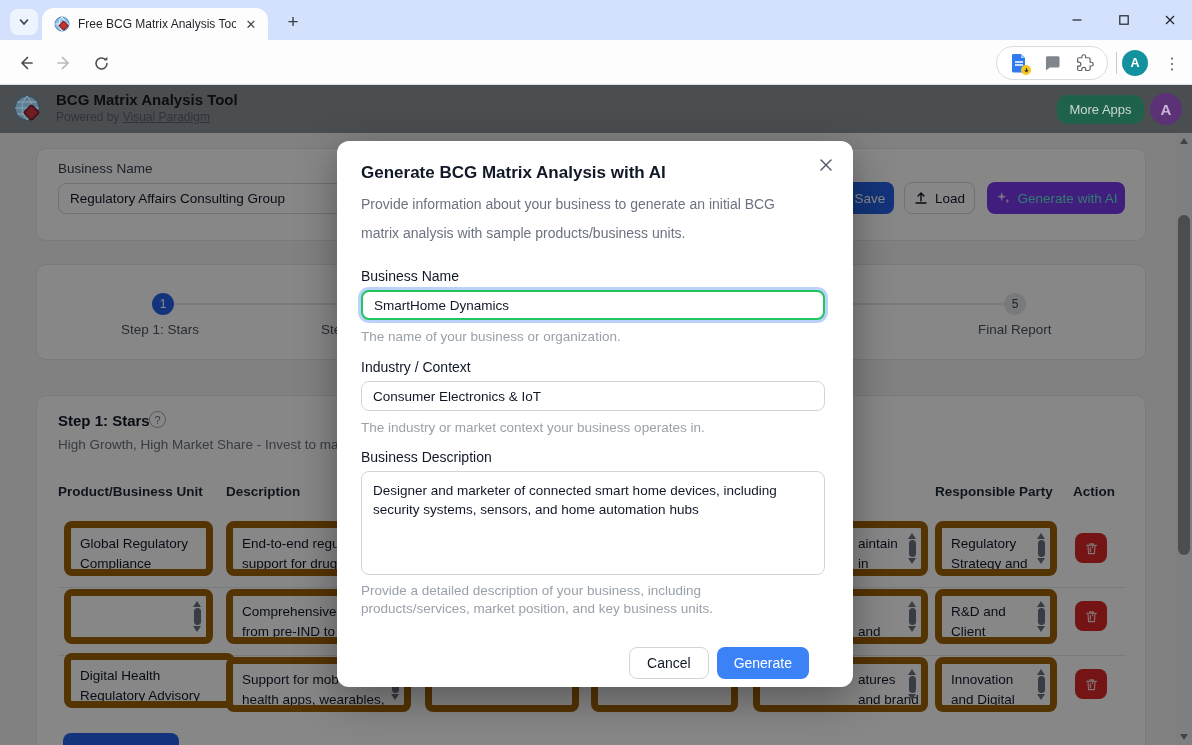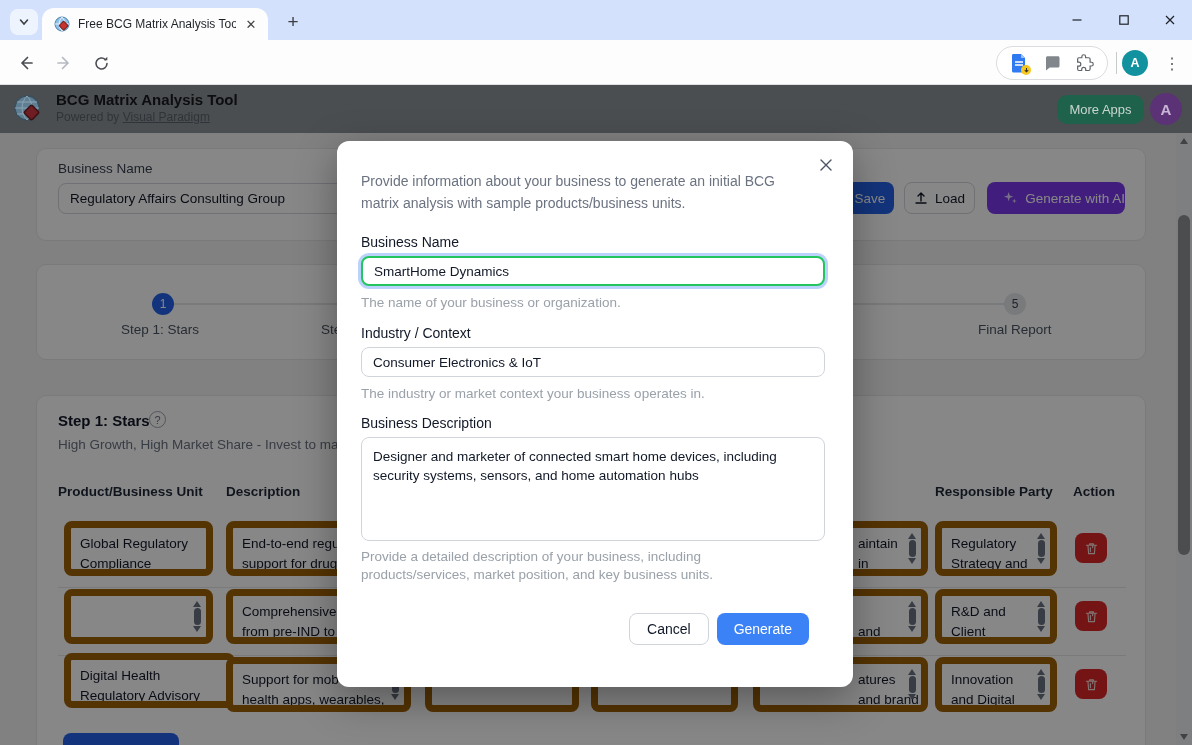--- a/index.html
+++ b/index.html
@@ -32,21 +32,21 @@
   .ah-avatar { position:absolute; left:1150px; top:8px; width:32px; height:32px; border-radius:50%; background:#5b3276; color:#c9b6d6; font-weight:700; font-size:15px; display:flex; align-items:center; justify-content:center; }
 
   
   .page { position:absolute; left:0; top:133px; width:1192px; height:612px; background:#f3f4f6; overflow:hidden; }
   .card { position:absolute; background:#fff; border:1px solid #e5e7eb; border-radius:10px; }
   .field-label { font-size:13.5px; color:#374151; }
   .text-input { background:#fff; border:1px solid #d1d5db; border-radius:8px; font-size:13.5px; color:#111827; padding:0 11px; font-family:inherit; }
   .btn { border-radius:8px; font-size:13.5px; font-family:inherit; border:none; display:flex; align-items:center; justify-content:center; gap:7px; }
   .btn-save { background:#2563eb; color:#fff; }
   .btn-load { background:#fff; color:#111827; border:1px solid #d1d5db; }
-  .btn-genai { background:#7c3aed; color:#ffffff;justify-content:flex-end; }
+  .btn-genai { background:#7c3aed; color:#5eead4; }
   .step-circle { position:absolute; width:22px; height:22px; border-radius:50%; font-size:12px; display:flex; align-items:center; justify-content:center; }
   .step-line { position:absolute; height:2px; background:#e5e7eb; }
   .step-label { position:absolute; font-size:13.5px; color:#4b5563; white-space:nowrap; }
   .sec-title { position:absolute; font-size:15px; font-weight:700; color:#111827; }
   .help-icon { position:absolute; width:17px; height:17px; border:1.5px solid #9ca3af; border-radius:50%; color:#6b7280; font-size:11px; display:flex; align-items:center; justify-content:center; }
   .sec-sub { position:absolute; font-size:13.5px; color:#6b7280; white-space:nowrap; }
   .th { position:absolute; font-size:13.5px; font-weight:700; color:#1f2937; white-space:nowrap; }
   .row-sep { position:absolute; height:1px; background:#e5e7eb; left:57px; width:1078px; }
   .cell { position:absolute; height:55px; background:#fff; border:7px solid #a16207; border-radius:8px; overflow:hidden; }
   .cell-text { position:absolute; left:9px; top:6px; right:16px; font-size:13.5px; line-height:20px; color:#111827; white-space:pre-line; }
@@ -58,21 +58,21 @@
   .addrow { position:absolute; left:63px; top:600px; width:116px; height:34px; background:#2563eb; color:#fff; border:none; border-radius:8px; font-size:13.5px; font-family:inherit; }
   .pg-scrollbar { position:absolute; right:0; top:0; width:16px; height:612px; background:#eff0f1; }
   .pg-thumb { position:absolute; left:2px; top:82px; width:12px; height:340px; background:#8e9296; border-radius:6px; }
   .pg-arrow { position:absolute; left:0; width:16px; height:16px; display:flex; align-items:center; justify-content:center; }
 
   
   .backdrop { position:absolute; left:0; top:133px; width:1192px; height:612px; background:rgba(0,0,0,0.47); z-index:40; }
   .modal { position:absolute; left:337px; top:141px; width:516px; height:546px; background:#fff; border-radius:12px; box-shadow:0 12px 40px rgba(0,0,0,0.35); z-index:50; padding:22px 24px 0 24px; }
   .modal-close { position:absolute; right:16px; top:14px; width:22px; height:22px; border:none; background:transparent; color:#4b5563; font-size:17px; line-height:1; }
   .m-title { font-size:17px; font-weight:700; color:#111827; }
-  .m-desc { margin-top:7px; font-size:14px; line-height:22px; color:#6b7280; max-width:452px; }
+  .m-desc { margin-top:7px; font-size:14px; line-height:29px; color:#6b7280; max-width:452px; }
   .m-label { margin-top:20px; font-size:14px; color:#111827; font-weight:500; }
   .m-input { margin-top:6px; width:464px; height:30px; border:1px solid #d1d5db; border-radius:8px; font-size:13.5px; color:#111827; padding:0 11px; font-family:inherit; display:block; }
   .m-input.focused { border:2px solid #22c55e; box-shadow:0 0 0 3px rgba(59,130,246,0.35); }
   .m-helper { margin-top:8px; font-size:13.5px; line-height:18px; color:#9aa1a9; }
   .m-textarea { margin-top:6px; width:464px; height:104px; border:1px solid #d1d5db; border-radius:8px; font-size:13.5px; line-height:19px; color:#111827; padding:9px 11px; font-family:inherit; resize:none; display:block; }
   .m-footer { margin-top:29px; display:flex; justify-content:flex-end; gap:8px; padding-right:20px; }
   .m-btn { height:32px; border-radius:8px; font-size:14px; font-family:inherit; padding:0 17px; }
   .m-cancel { background:#fff; border:1px solid #d1d5db; color:#111827; }
   .m-generate { background:#3b82f6; border:none; color:#fff; }
 </style>
@@ -358,20 +358,21 @@
   </div>
 
   <div class="backdrop"></div>
 
   <div class="modal">
     <button class="modal-close">
       <svg width="14" height="14" viewBox="0 0 14 14">
           <path d="M2 2l10 10M12 2L2 12" stroke="#4b5563" stroke-width="1.4" stroke-linecap="round"></path>
         </svg>
     </button>
+    <div class="m-title">Generate BCG Matrix Analysis with AI</div>
     <div class="m-desc">Provide information about your business to generate an initial BCG matrix analysis with sample products/business units.</div>
 
     <div class="m-label">Business Name</div>
     <input class="m-input focused" value="SmartHome Dynamics" style="">
     <div class="m-helper">The name of your business or organization.</div>
 
     <div class="m-label" style="margin-top:13px">Industry / Context</div>
     <input class="m-input" value="Consumer Electronics &amp; IoT" style="">
     <div class="m-helper">The industry or market context your business operates in.</div>
 

